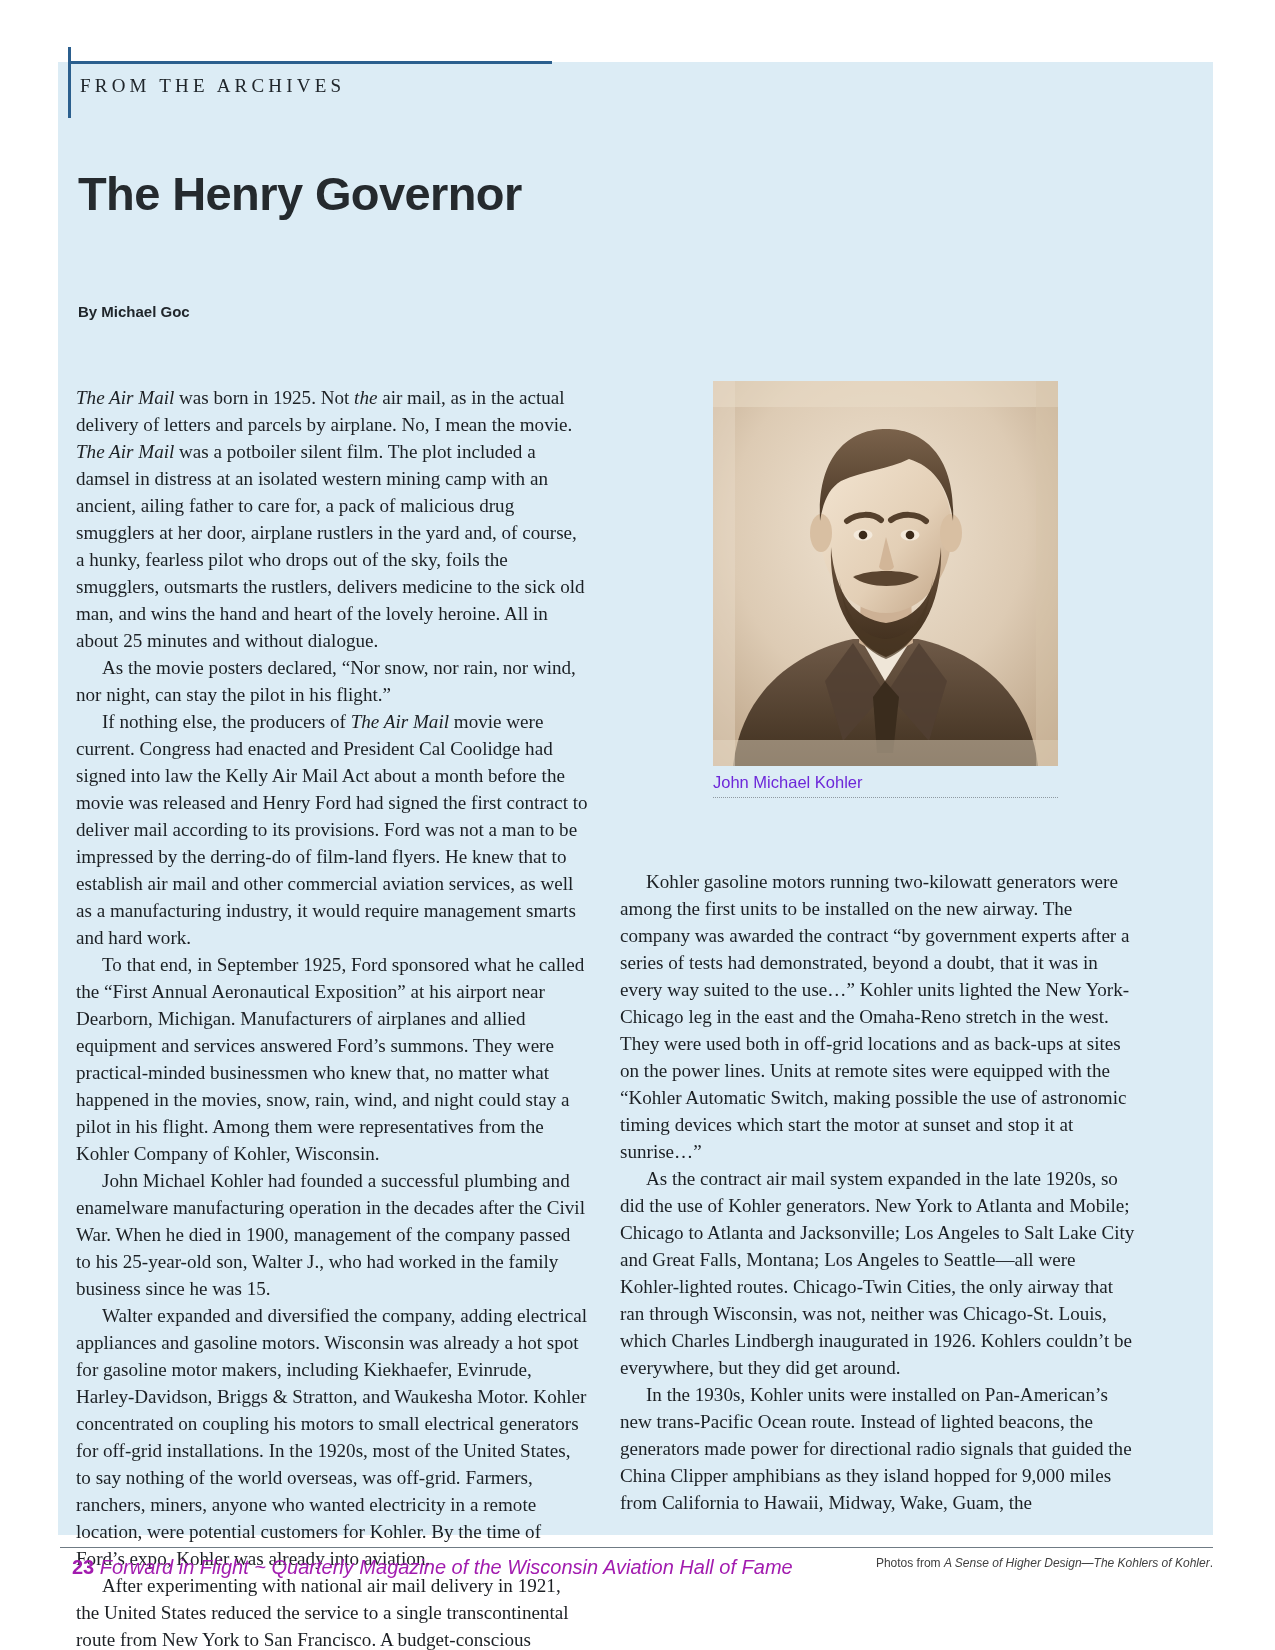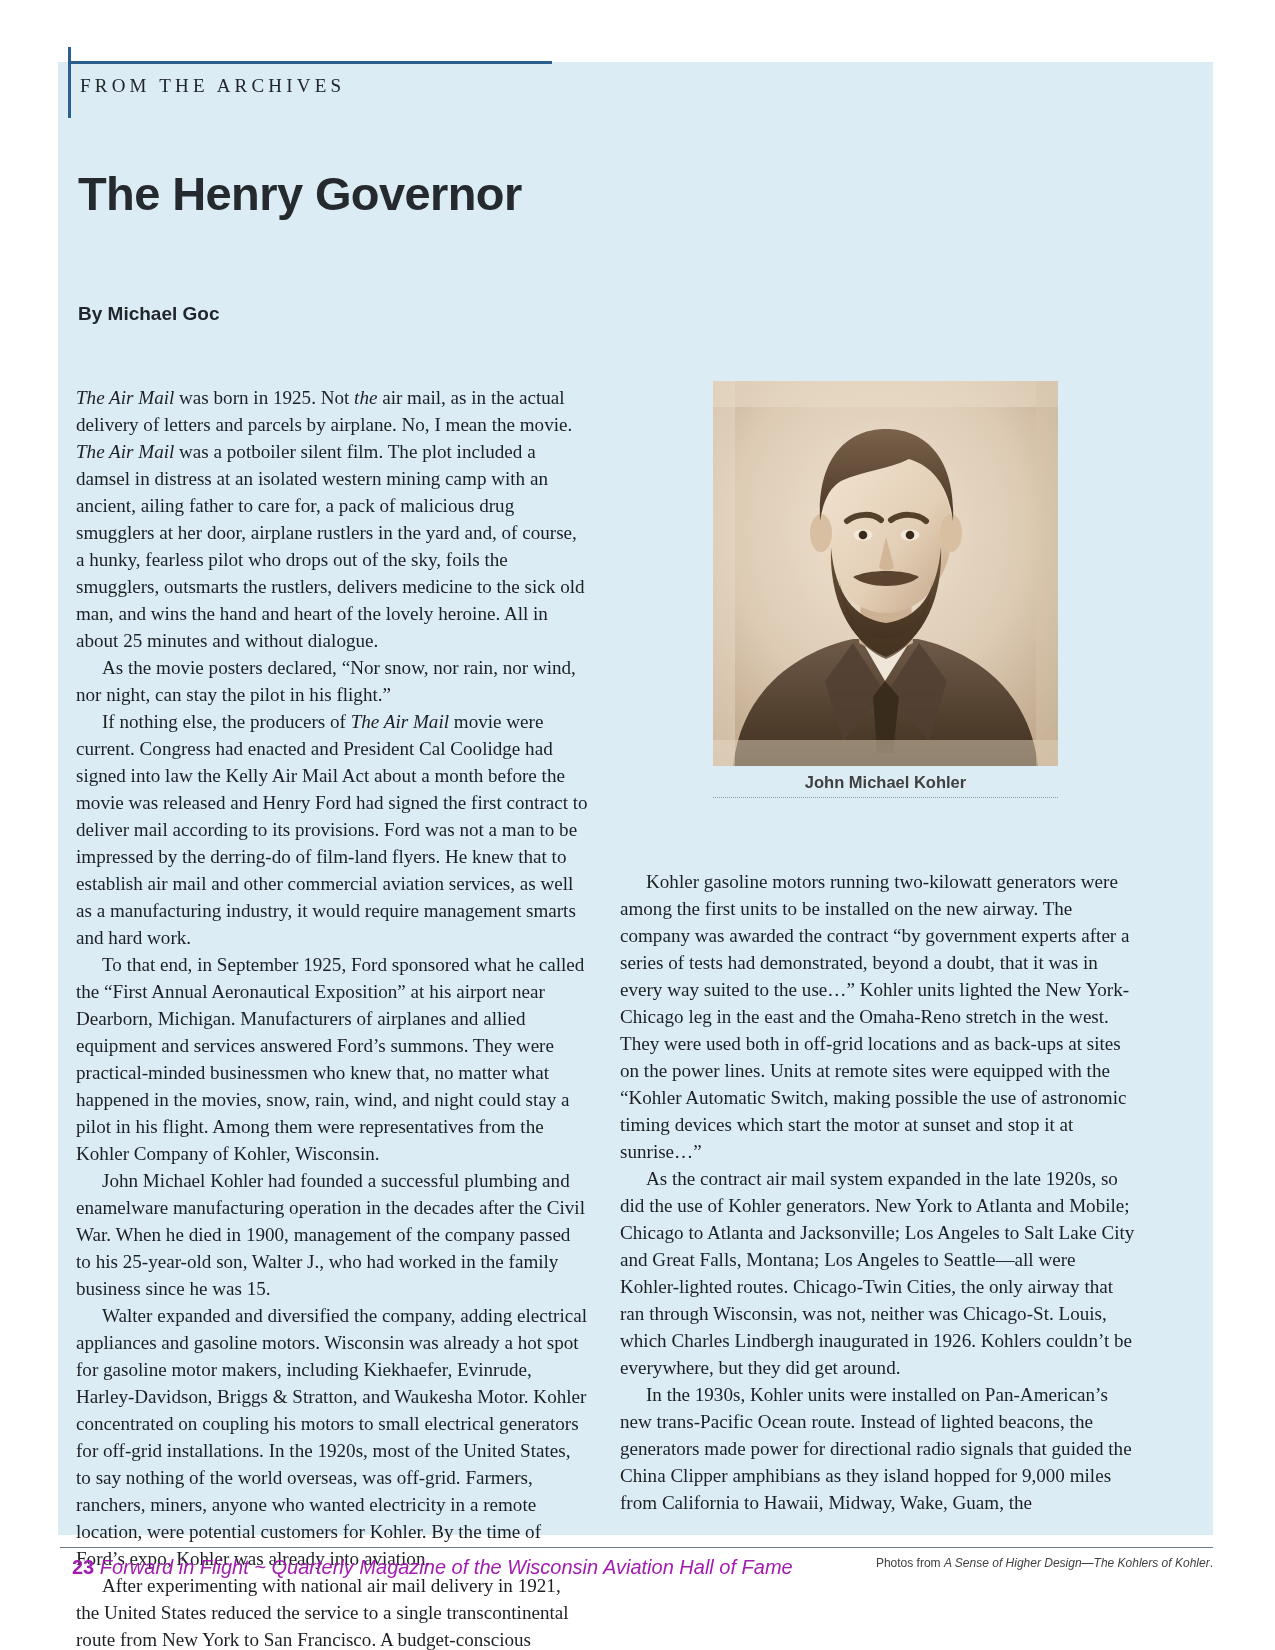--- a/index.html
+++ b/index.html
@@ -79,21 +79,21 @@
     font-size: 32px;
     letter-spacing: -0.2px;
     color: #9e4a23;
   }
   .byline {
     position: absolute;
     left: 78px;
     top: 303px;
     font-family: "Liberation Sans", "DejaVu Sans", sans-serif;
     font-weight: bold;
-    font-size: 19px;
+    font-size: 15px;
     color: #20262b;
   }
 
   
   .col {
     position: absolute;
     font-size: 19.1px;
     line-height: 27px;
     color: #1c2024;
     text-align: left;
@@ -129,26 +129,24 @@
     display: block;
     background: #c9b39b;
     position: relative;
     overflow: hidden;
   }
   .caption {
     position: absolute;
     left: 713px;
     top: 765px;
     width: 345px;
-    text-align: center;
     font-family: "Liberation Sans", "DejaVu Sans", sans-serif;
     font-size: 16.5px;
-    color: #404040;
+    color: #6d28d9;
     padding-top: 8px;
-    font-weight: bold;
   }
   .caption-rule {
     position: absolute;
     left: 713px;
     top: 797px;
     width: 345px;
     border-top: 1px dotted #8f9aa2;
   }
 
   

